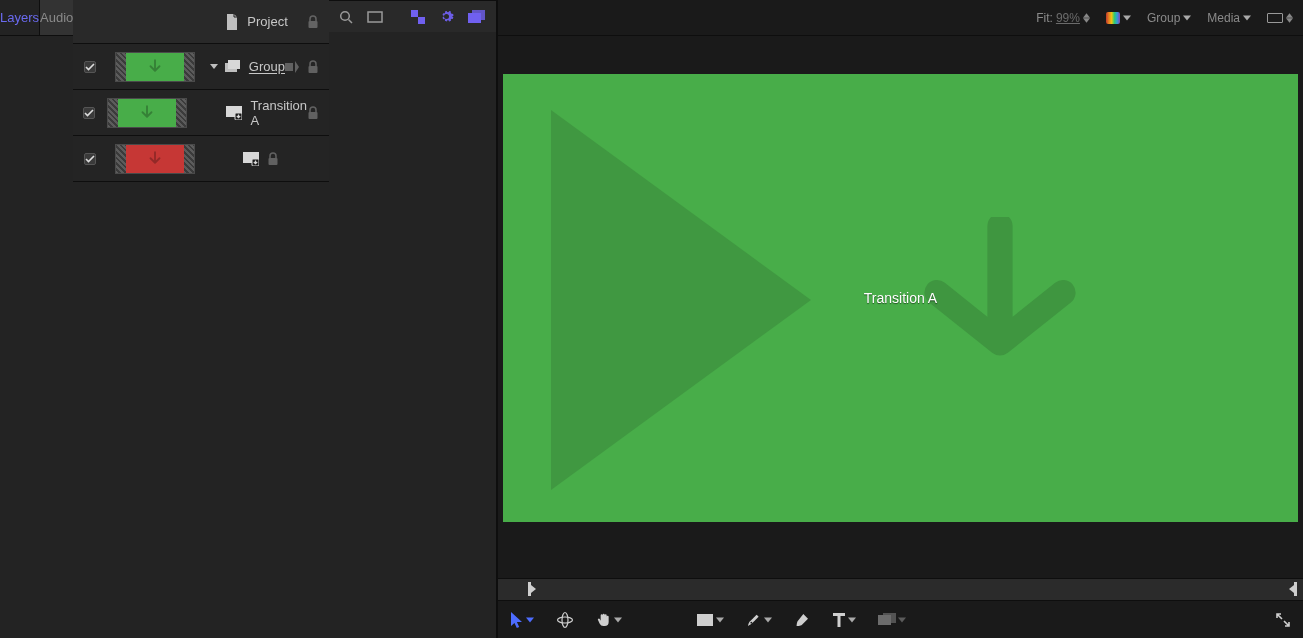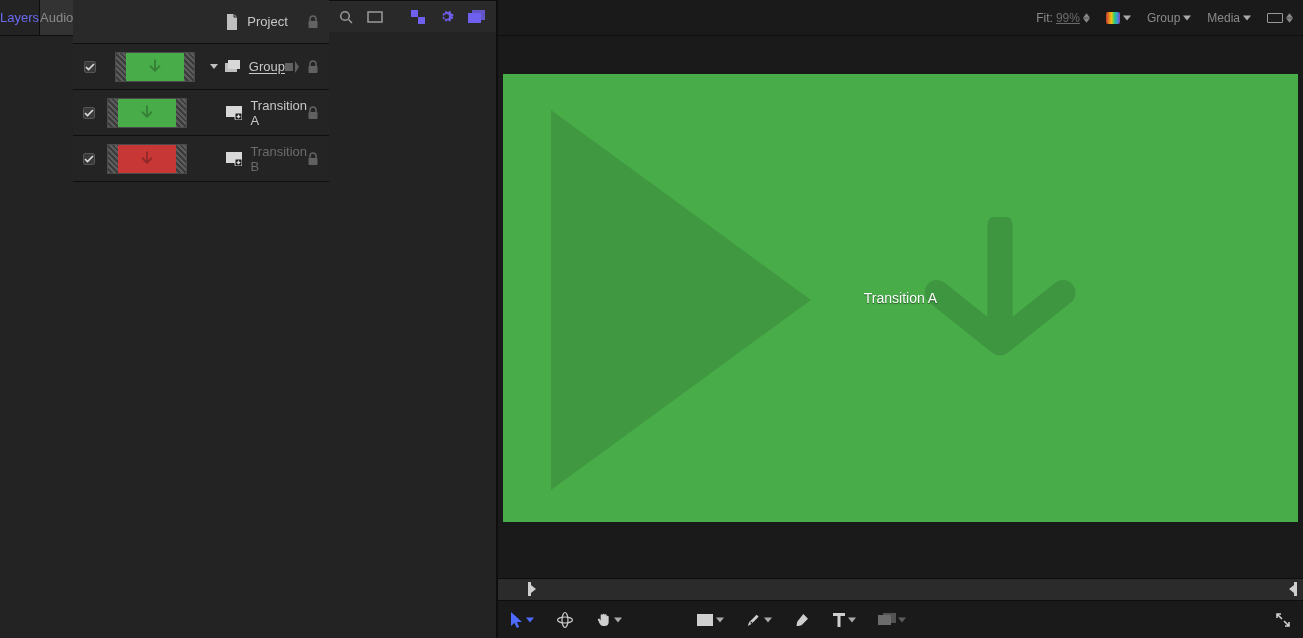--- a/index.html
+++ b/index.html
@@ -399,21 +399,20 @@
           </div>
         </div>
         <div class="cell-indent" style="width:40px;"></div>
         <div class="cell-icon">
           <svg width="16" height="14" viewBox="0 0 16 14">
               <rect x="0" y="0" width="16" height="11" fill="#d8d8d8"></rect>
               <rect x="9" y="7" width="7" height="7" rx="1" fill="#1a1a1a" stroke="#d8d8d8"></rect>
               <path d="M12.5 8.5v3M10.8 10l1.7 1.7L14.2 10" stroke="#d8d8d8" stroke-width="1.2" fill="none"></path>
             </svg>
         </div>
-        <div class="cell-label dim">Transition B</div>
         <div class="cell-right-icons">
           <span>
             <svg width="12" height="14" viewBox="0 0 12 14" fill="#8a8a8a">
                 <path d="M3 6V4a3 3 0 016 0v2" fill="none" stroke="#8a8a8a" stroke-width="1.5"></path>
                 <rect x="1.5" y="6" width="9" height="7" rx="1"></rect>
               </svg>
           </span>
         </div>
       </div>
 

